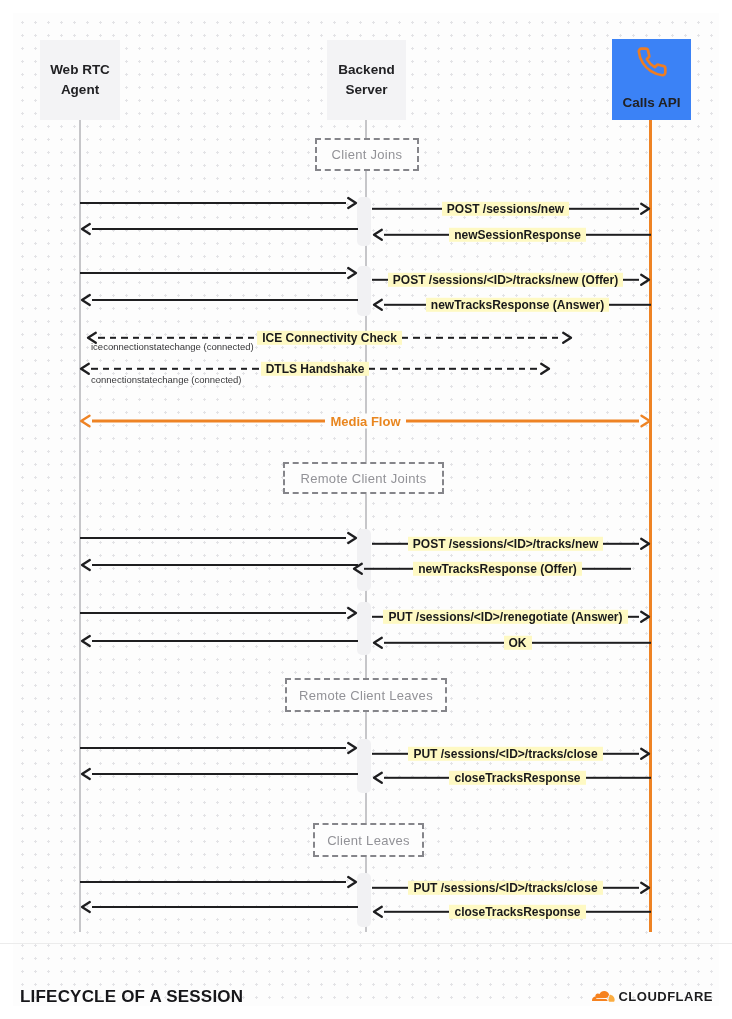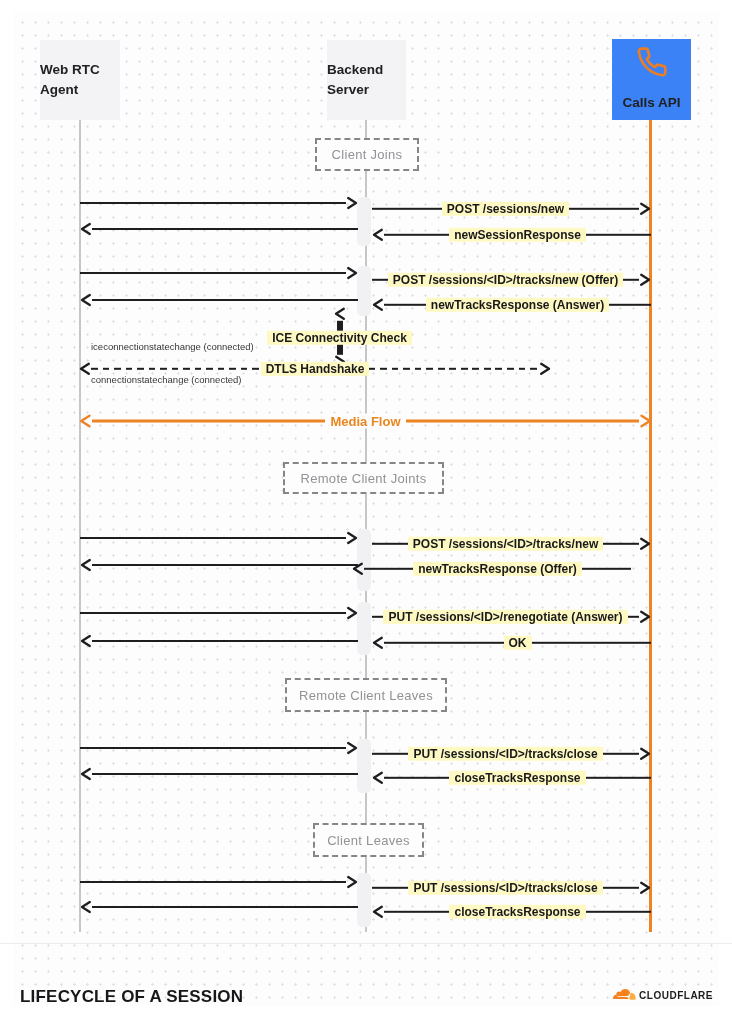--- a/index.html
+++ b/index.html
@@ -10,21 +10,21 @@
   #dots{
     position:absolute;left:13px;top:13px;right:13px;bottom:13px;
     background-image:radial-gradient(circle,#e3e3e6 1px,transparent 1.3px);
     background-size:13px 13px;background-position:3px 3px;background-color:#fdfdfd;
   }
   .lifeline{position:absolute;width:2px;background:#c6c6c9;z-index:1;}
   .lifeline.orange{width:3px;background:#ee8324;}
   .activation{position:absolute;left:357px;width:14px;background:#f1f1f3;border-radius:5px;z-index:2;}
   .actor{
     position:absolute;display:flex;flex-direction:column;align-items:center;justify-content:center;
-    background:#f3f3f5;z-index:5;
+    background:#f3f3f5;z-index:5;text-align:center;
     font-weight:700;font-size:13.5px;line-height:1.45;color:#212124;
   }
   .actor.calls{background:#3b82f6;gap:9px;}
   .sectionbox{
     position:absolute;z-index:3;border:2px dashed #85858a;background:#fdfdfd;
     display:flex;align-items:center;justify-content:center;
     font-size:13px;color:#929297;letter-spacing:.3px;white-space:nowrap;
   }
   .msg{position:absolute;display:flex;align-items:center;transform:translateY(-50%);z-index:4;}
   .line{height:2.4px;background:#1e1e20;flex:1 1 10px;min-width:6px;}
@@ -33,21 +33,21 @@
   .oline{height:2.5px;background:#ee8324;flex:1 1 10px;min-width:6px;}
   .mlabel{font-weight:700;font-size:12px;color:#19191b;padding:0 5px;background:#fef9c3;
     white-space:nowrap;line-height:1.2;}
   .olabel{font-weight:700;font-size:13px;color:#e9861f;padding:0 5px;background:#fdfdfd;white-space:nowrap;}
   .ah{flex:0 0 auto;display:block;}
   .sublabel{position:absolute;z-index:4;font-size:9.5px;color:#38383a;white-space:nowrap;}
   #divider{position:absolute;left:0;top:943px;width:732px;height:1px;background:#ececec;z-index:5;}
   #footer-title{position:absolute;left:20px;top:987px;font-size:17px;font-weight:800;
     letter-spacing:.2px;color:#17171a;z-index:6;}
   #brand{position:absolute;right:19px;top:989px;display:flex;align-items:center;gap:3px;z-index:6;}
-  #brand .brand-text{font-size:10px;font-weight:800;letter-spacing:.5px;color:#1d1d1f;}
+  #brand .brand-text{font-size:13px;font-weight:800;letter-spacing:.5px;color:#1d1d1f;}
 </style>
 </head>
 <body>
 
 <div id="page">
   <div id="dots"></div>
 
   <div class="lifeline" style="left:79px;top:120px;height:812px;"></div>
   <div class="lifeline" style="left:365px;top:120px;height:812px;"></div>
   <div class="lifeline orange" style="left:649px;top:119px;height:813px;"></div>
@@ -140,21 +140,21 @@
       <span class="mlabel">newTracksResponse (Answer)</span>
       <div class="line"></div>
   </div>
   <div class="msg" style="left:80px;top:300px;width:278px;">
     <svg class="ah" width="12" height="14" viewBox="0 0 12 14">
         <path d="M9.8 2 L2 7 L9.8 12" stroke="#1e1e20" stroke-width="2.3" fill="none" stroke-linecap="round" stroke-linejoin="round"></path>
       </svg>
     <div class="line"></div>
   </div>
 
-  <div class="msg" style="left:96px;top:338px;width:487px;flex-direction:column;">
+  <div class="msg" style="left:86px;top:338px;width:487px;">
     <svg class="ah" width="12" height="14" viewBox="0 0 12 14">
         <path d="M9.8 2 L2 7 L9.8 12" stroke="#1e1e20" stroke-width="2.3" fill="none" stroke-linecap="round" stroke-linejoin="round"></path>
       </svg>
     <div class="dline"></div>
       <span class="mlabel">ICE Connectivity Check</span>
       <div class="dline"></div>
     <svg class="ah" width="12" height="14" viewBox="0 0 12 14">
         <path d="M2.2 2 L10 7 L2.2 12" stroke="#1e1e20" stroke-width="2.3" fill="none" stroke-linecap="round" stroke-linejoin="round"></path>
       </svg>
   </div>

